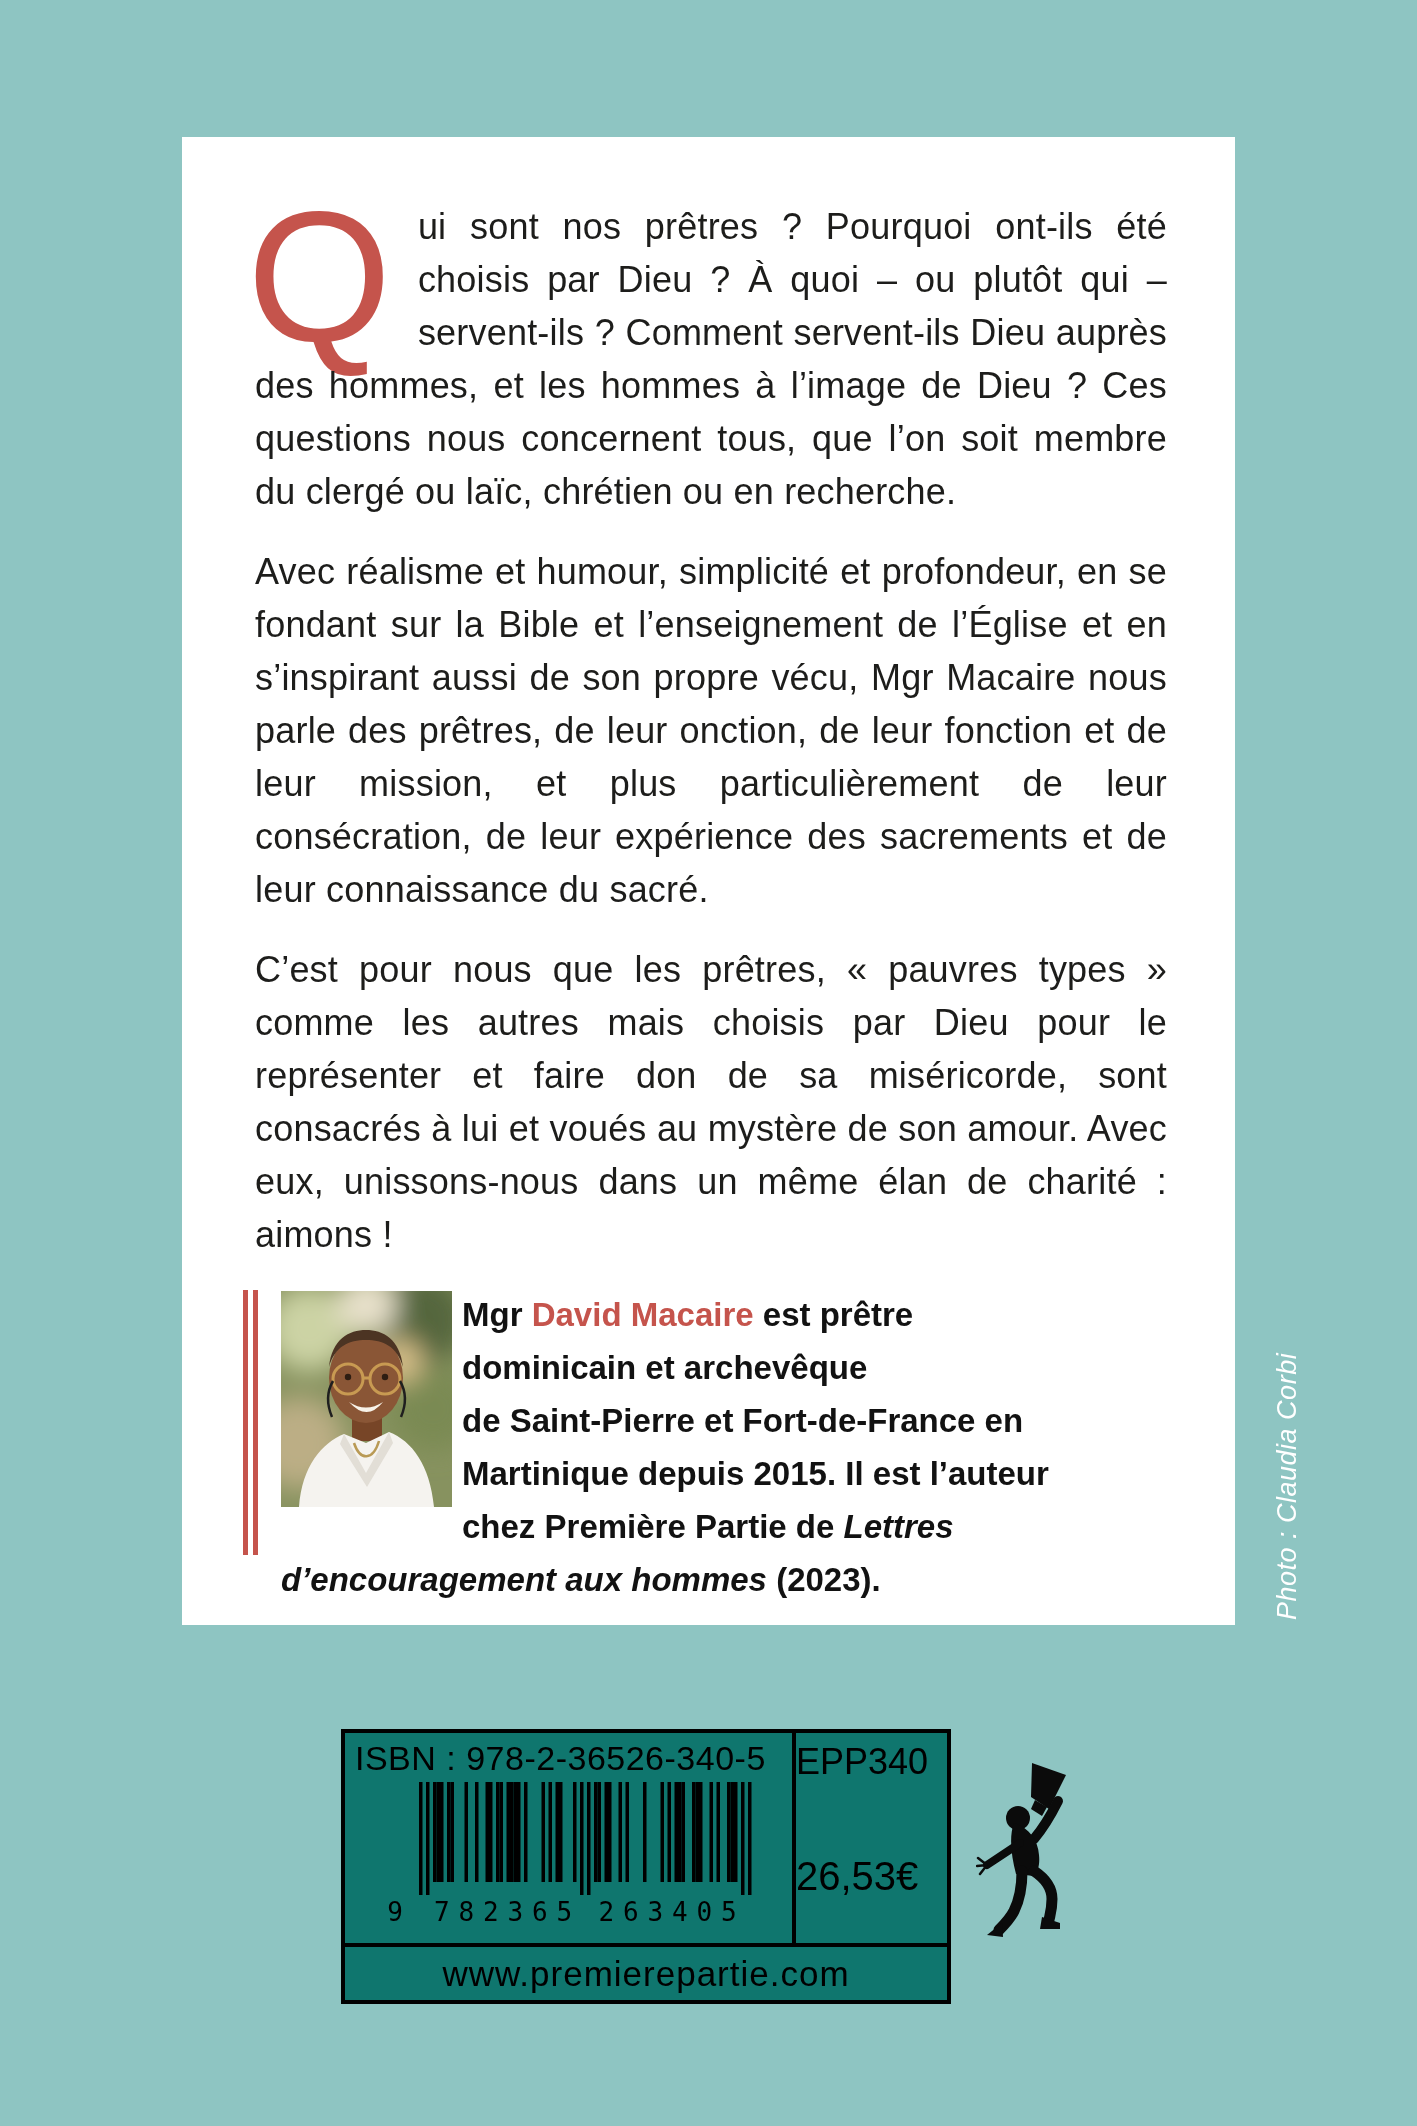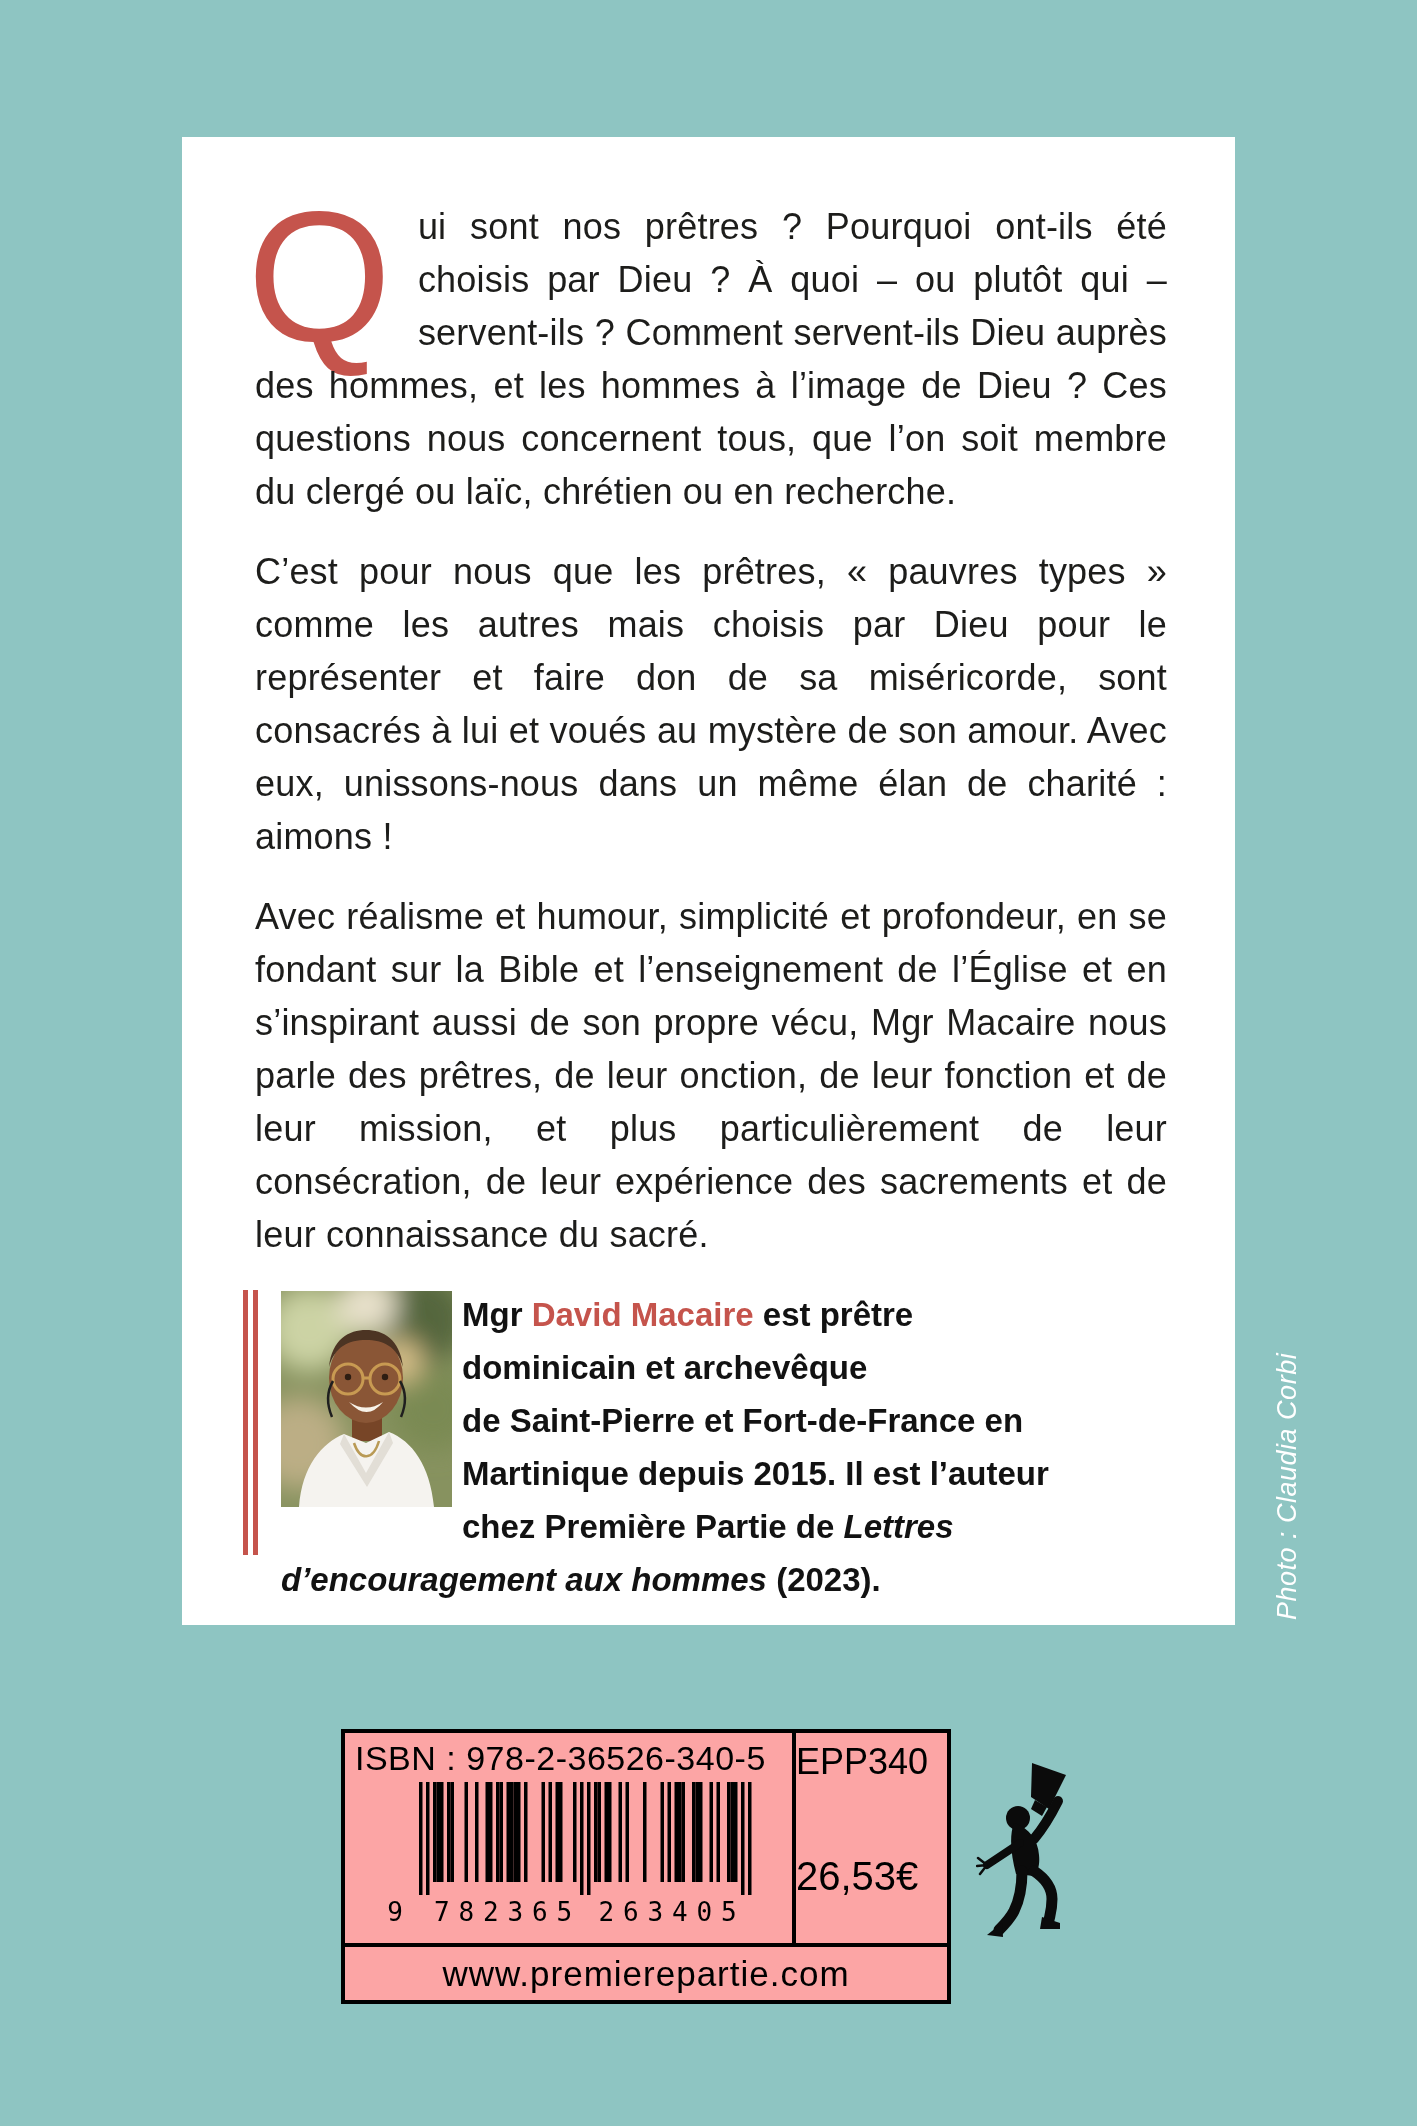--- a/index.html
+++ b/index.html
@@ -18,21 +18,21 @@
   .bars{position:absolute;left:-38px;top:2px;height:265px;display:flex;gap:5px;}
   .bars i{display:block;width:5px;background:#c5544c;}
   .bio-photo{float:left;width:171px;height:216px;margin:3px 10px 0 0;overflow:hidden;}
   .bio-text .red{color:#c5544c;}
   .bio-text .it{font-style:italic;}
   
   .credit{position:absolute;left:1272px;top:1350px;height:270px;width:34px;
           writing-mode:vertical-rl;transform:rotate(180deg);color:#ffffff;font-style:italic;
           font-size:27px;letter-spacing:0.5px;white-space:nowrap;}
   
-  .isbn-box{position:absolute;left:341px;top:1729px;width:610px;height:275px;background:#fca5a5;
+  .isbn-box{position:absolute;left:341px;top:1729px;width:610px;height:275px;background:#0f766e;
             border:4px solid #000;box-sizing:border-box;display:grid;
             grid-template-columns:1fr 151px;grid-template-rows:1fr 57px;color:#000;}
   .cell-left{padding:6px 0 0 10px;border-right:4px solid #000;}
   .isbn-line{font-size:34px;letter-spacing:0.5px;color:#000;}
   #barcode{display:block;margin:0 0 0 22px;}
   #barcode rect{fill:#000;}
   #barcode text{font:26px "DejaVu Sans Mono",monospace;fill:#000;}
   .cell-right{display:flex;flex-direction:column;align-items:flex-start;justify-content:space-between;
               padding:8px 0 44px 0;}
   .product-code{font-size:36px;}
@@ -45,23 +45,23 @@
 <body>
 
 <div class="page">
 
   <div class="card">
 
     <p class="para">
       <span class="dropcap">Q</span><span>ui sont nos prêtres ? Pourquoi ont-ils été choisis par Dieu ? À quoi – ou plutôt qui – servent-ils ? Comment servent-ils Dieu auprès des hommes, et les hommes à l’image de Dieu ? Ces questions nous concernent tous, que l’on soit membre du clergé ou laïc, chrétien ou en recherche.</span>
     </p>
 
+    <p class="para">Avec réalisme et humour, simplicité et profondeur, en se fondant sur la Bible et l’enseignement de l’Église et en s’inspirant aussi de son propre vécu, Mgr Macaire nous parle des prêtres, de leur onction, de leur fonction et de leur mission, et plus particulièrement de leur consécration, de leur expérience des sacrements et de leur connaissance du sacré.</p>
+
     <p class="para">C’est pour nous que les prêtres, « pauvres types » comme les autres mais choisis par Dieu pour le représenter et faire don de sa miséricorde, sont consacrés à lui et voués au mystère de son amour. Avec eux, unissons-nous dans un même élan de charité : aimons !</p>
-
-    <p class="para">Avec réalisme et humour, simplicité et profondeur, en se fondant sur la Bible et l’enseignement de l’Église et en s’inspirant aussi de son propre vécu, Mgr Macaire nous parle des prêtres, de leur onction, de leur fonction et de leur mission, et plus particulièrement de leur consécration, de leur expérience des sacrements et de leur connaissance du sacré.</p>
 
     <div class="bio">
       <div class="bars">
           <i></i>
           <i></i>
         </div>
 
       <div class="bio-photo">
         <svg width="171" height="216" viewBox="0 0 171 216" xmlns="http://www.w3.org/2000/svg">
           <defs>

